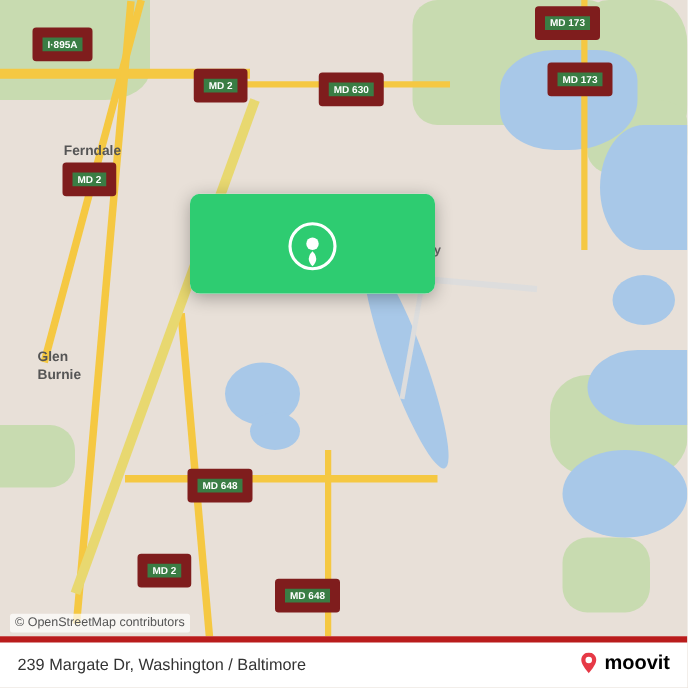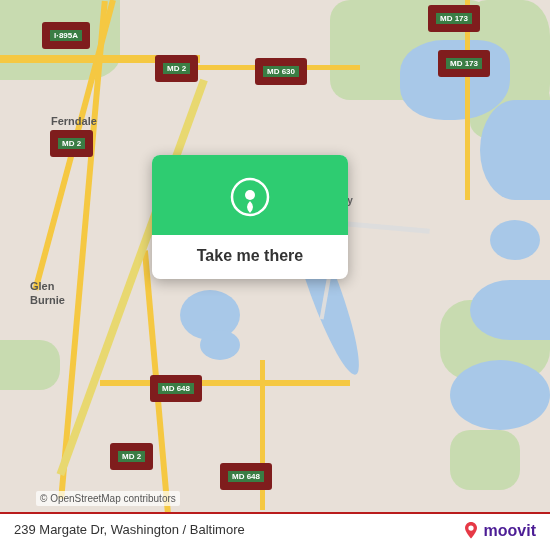--- a/index.html
+++ b/index.html
@@ -35,23 +35,23 @@
 
     
     #bottom-bar {
       position: absolute;
       bottom: 0;
       left: 0;
       width: 100%;
       background: white;
       padding: 8px 14px 10px;
       display: flex;
-      align-items: flex-start;
+      align-items: center;
       justify-content: space-between;
-      border-top: 2px solid #b91c1c;
+      border-top: 5px solid #b91c1c;
       z-index: 10;
     }
 
     #address-text {
       font-size: 13px;
       color: #333;
       font-weight: 400;
     }
 
     #moovit-logo {
@@ -61,35 +61,34 @@
     }
 
     .moovit-pin-red {
       width: 18px;
       height: 18px;
     }
 
     .moovit-text {
       font-size: 16px;
       font-weight: 700;
-      color: #4c1d95;
+      color: #000000;
     }
 
     
     #attribution {
       position: absolute;
       bottom: 44px;
       left: 8px;
       font-size: 10px;
       color: #555;
       background: rgba(255,255,255,0.7);
       padding: 2px 4px;
       border-radius: 2px;
       z-index: 10;
-      margin-left: 28px;
     }
 
     
     #popup {
       position: absolute;
       top: 155px;
       left: 152px;
       width: 196px;
       background: white;
       border-radius: 8px;
@@ -177,21 +176,21 @@
   <div style="position:absolute;width:250px;height:6px;background:#f5c842;top:380px;left:100px;"></div>
 
   <div style="position:absolute;width:5px;height:150px;background:#f5c842;bottom:40px;left:260px;"></div>
 
   <div style="position:absolute;width:8px;height:420px;background:#e8d870;top:80px;left:200px;transform:rotate(20deg);transform-origin:top center;"></div>
 
   <div style="position:absolute;width:200px;height:5px;background:#ddd;top:220px;left:230px;transform:rotate(5deg);"></div>
 
   <div style="position:absolute;width:4px;height:120px;background:#ddd;top:200px;left:330px;transform:rotate(10deg);"></div>
 
-  <div class="highway-sign" style="top:22px;left:42px;">
+  <div class="highway-sign" style="top:22px;left:26px;">
     <span>I·895A</span>
   </div>
   <div class="highway-sign" style="top:130px;left:50px;">
     <span>MD 2</span>
   </div>
   <div class="highway-sign" style="top:55px;left:155px;">
     <span>MD 2</span>
   </div>
   <div class="highway-sign" style="top:58px;left:255px;">
     <span>MD 630</span>
@@ -218,21 +217,20 @@
 
   <div id="popup">
     <div id="popup-green">
 
       <svg class="pin-icon" viewBox="0 0 40 40" xmlns="http://www.w3.org/2000/svg">
         <circle cx="20" cy="20" r="18" fill="none" stroke="white" stroke-width="2.5"></circle>
         <circle cx="20" cy="18" r="5" fill="white"></circle>
         <path d="M20 24 Q14 30 20 36 Q26 30 20 24Z" fill="white"></path>
       </svg>
     </div>
-    <div id="popup-label">Take me there</div>
   </div>
 
   <div id="attribution">© OpenStreetMap contributors</div>
 
   <div id="bottom-bar">
     <div id="address-text">239 Margate Dr, Washington / Baltimore</div>
     <div id="moovit-logo">
 
       <svg class="moovit-pin-red" viewBox="0 0 20 24" xmlns="http://www.w3.org/2000/svg">
         <path d="M10 0C5.58 0 2 3.58 2 8c0 5.25 8 14 8 14s8-8.75 8-14c0-4.42-3.58-8-8-8z" fill="#e63946"></path>

